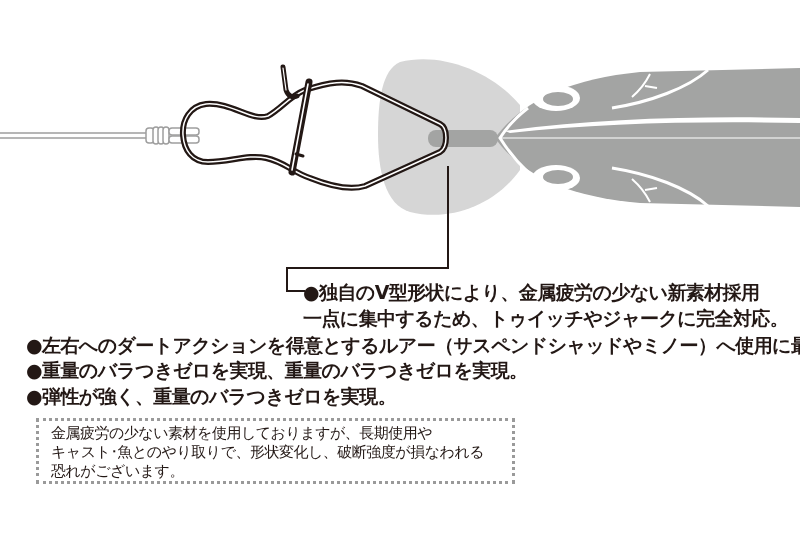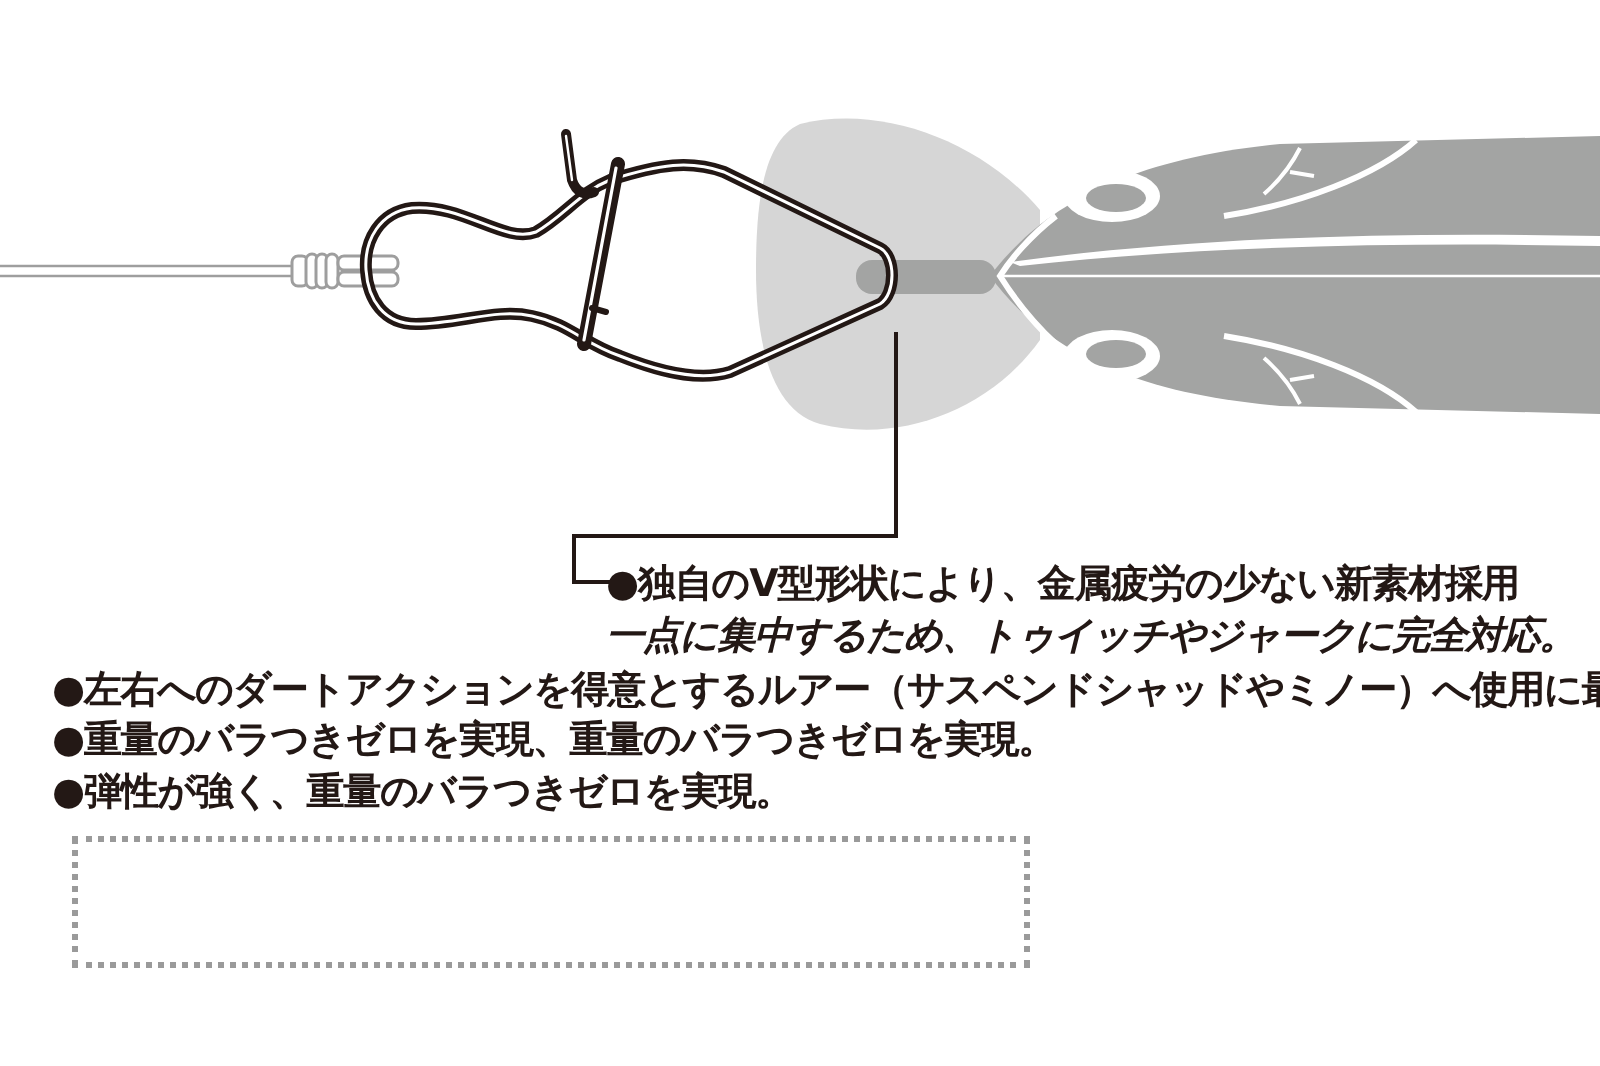--- a/index.html
+++ b/index.html
@@ -2,21 +2,21 @@
 <html><head>
 <meta charset="utf-8">
 <style>
   html, body { margin:0; padding:0; background:#ffffff; }
   body { width:800px; height:533px; position:relative; overflow:hidden;
          font-family:"DejaVu Sans", "Liberation Sans", sans-serif; color:#231815; }
   #illustration { position:absolute; left:0; top:0; width:800px; height:533px; }
   .line-text { position:absolute; white-space:nowrap; font-weight:bold; font-size:19px;
                letter-spacing:-0.6px; line-height:24px; }
   #feature-1a { left:303px; top:280px; }
-  #feature-1b { left:303px; top:306px;font-style:italic; }
+  #feature-1b { left:303px; top:306px; }
   #feature-2 { left:26px; top:333px; }
   #feature-3 { left:26px; top:358px; }
   #feature-4 { left:26px; top:384px; }
   .bullet { font-size:19px; }
   #notice-box { position:absolute; left:36px; top:418px; width:479px; height:66px;
                 border:3px dotted #9a9a9a; box-sizing:border-box; padding:3px 0 0 12px; }
   .notice-line { display:block; font-family:"DejaVu Serif", "Liberation Serif", serif;
                  font-size:15px; line-height:19px; letter-spacing:-0.5px; color:#231815;
                  white-space:nowrap; font-weight:normal; }
 </style>
@@ -89,13 +89,16 @@
   <span class="bullet">●</span><span>左右へのダートアクションを得意とするルアー（サスペンドシャッドやミノー）へ使用に最適。</span>
 </div>
 <div class="line-text" id="feature-3">
   <span class="bullet">●</span><span>重量のバラつきゼロを実現、重量のバラつきゼロを実現。</span>
 </div>
 <div class="line-text" id="feature-4">
   <span class="bullet">●</span><span>弾性が強く、重量のバラつきゼロを実現。</span>
 </div>
 
 <div id="notice-box">
+  <span class="notice-line">金属疲労の少ない素材を使用しておりますが、長期使用や</span>
+  <span class="notice-line">キャスト･魚とのやり取りで、形状変化し、破断強度が損なわれる</span>
+  <span class="notice-line">恐れがございます。</span>
 </div>
 
 </body></html>

